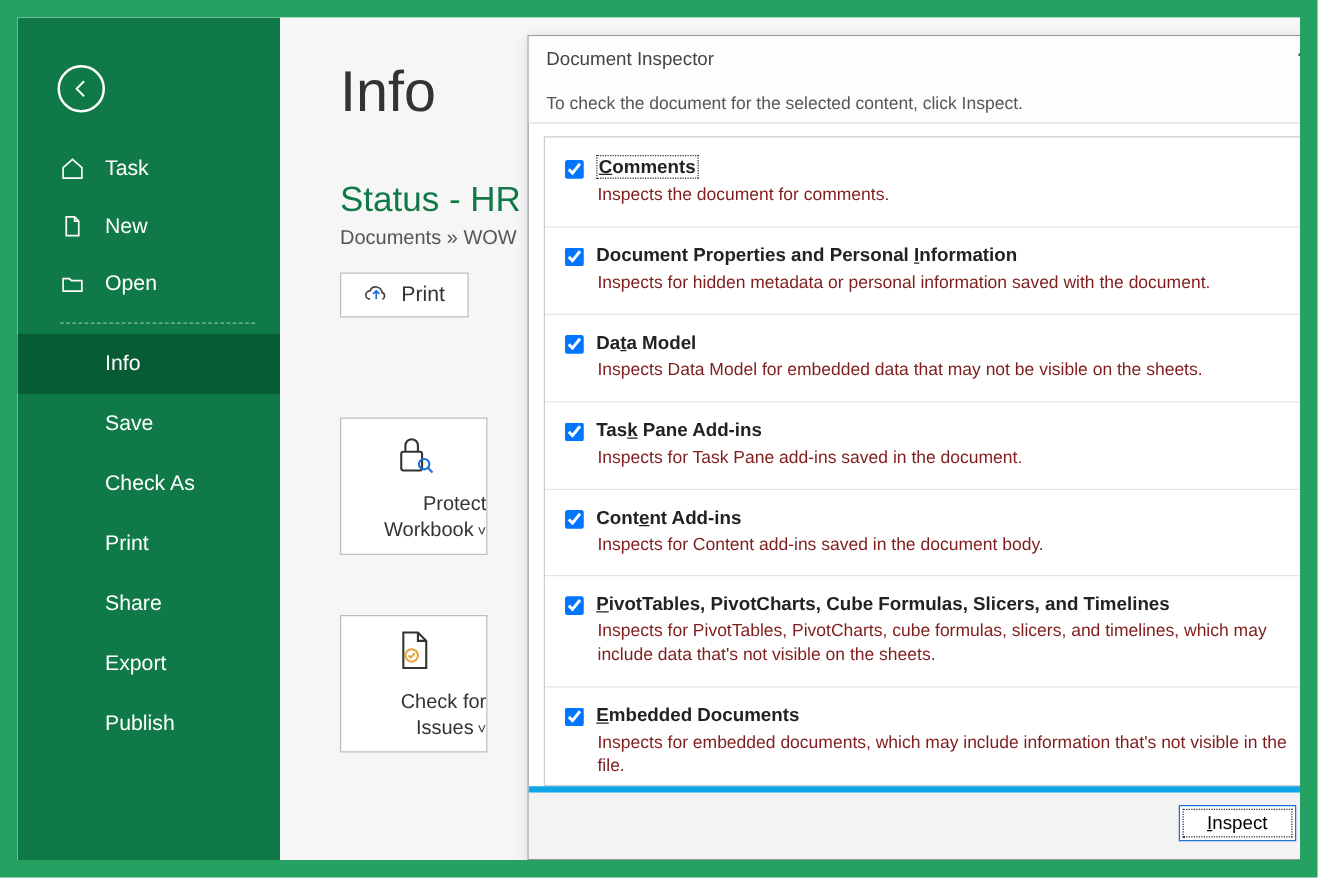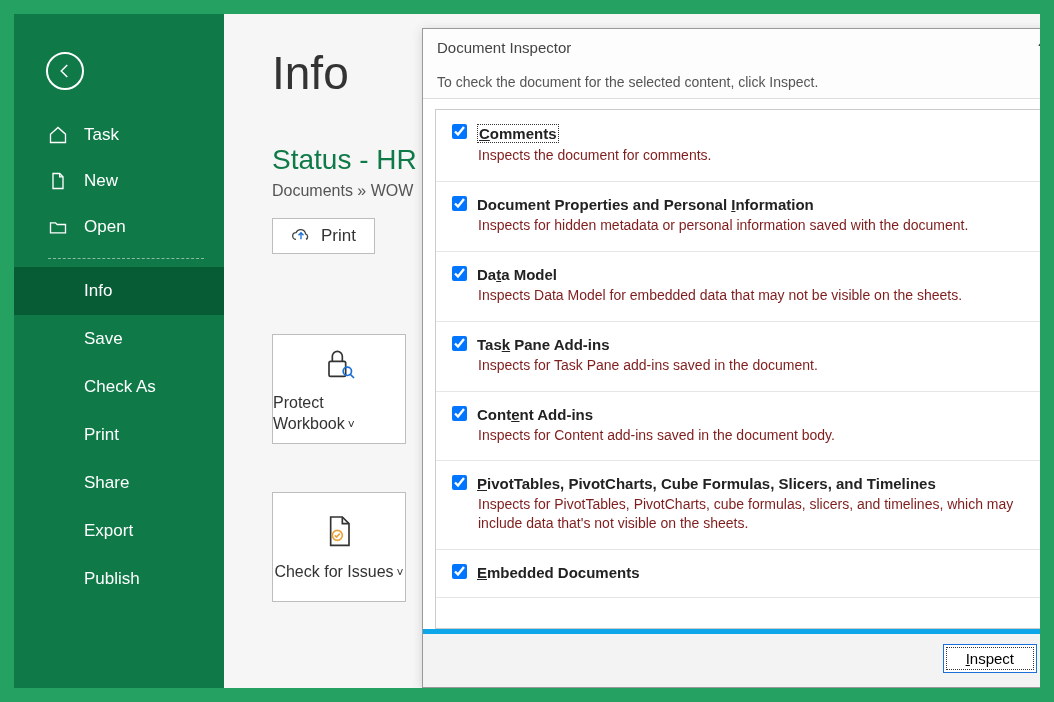--- a/index.html
+++ b/index.html
@@ -83,25 +83,25 @@
     font-size: 17px;
     color: #333;
     cursor: pointer;
   }
   .upload-btn .icon { margin-right: 10px; display: inline-flex; }
   .upload-btn svg { width: 20px; height: 20px; }
   .card-row {
     margin-top: 80px;
   }
   .card {
-    width: 134px; height: 110px;
+    width: 118px; height: 110px;
     border: 1px solid #bdbdbd;
     background: #fff;
     display: flex; flex-direction: column; align-items: center; justify-content: center;
-    font-size: 16px; color: #333; text-align: left;
+    font-size: 16px; color: #333; text-align: right;
     margin-bottom: 48px;
     cursor: pointer;
   }
   .card .icon { margin-bottom: 6px; }
   .card .icon svg { width: 40px; height: 40px; }
   .card .label { line-height: 1.3; }
   .card .caret { font-size: 12px; margin-left: 3px; }
   
   .dialog {
     position: absolute;
@@ -130,21 +130,21 @@
     border: 1px solid #ccc;
     margin: 10px 12px 0 12px;
     overflow: hidden;
     background: #fff;
   }
   .inspect-item {
     padding: 14px 16px 16px 16px;
     border-bottom: 1px solid #e5e5e5;
   }
   .inspect-head {
-    display: flex; align-items: flex-start;
+    display: flex; align-items: flex-end;
   }
   .inspect-head input[type=checkbox] {
     width: 15px; height: 15px; margin-right: 10px; cursor: pointer;
   }
   .inspect-head label {
     font-weight: bold; font-size: 15px; color: #222;
   }
   .inspect-head label.focused {
     border: 1px dotted #333; padding: 0 1px;
   }
@@ -329,20 +329,21 @@
           <label><span class="u">P</span>ivotTables, PivotCharts, Cube Formulas, Slicers, and Timelines</label>
         </div>
         <div class="inspect-desc">Inspects for PivotTables, PivotCharts, cube formulas, slicers, and timelines, which may include data that's not visible on the sheets.</div>
       </div>
 
       <div class="inspect-item">
         <div class="inspect-head">
           <input type="checkbox" checked="" style="">
           <label><span class="u">E</span>mbedded Documents</label>
         </div>
+        <div class="inspect-desc">Inspects for embedded documents, which may include information that's not visible in the file.</div>
       </div>
 
     </div>
     <div class="dialog-footer">
       <button class="inspect-btn"><span class="u">I</span><span>nspect</span></button>
     </div>
   </div>
 
 </div>
 

